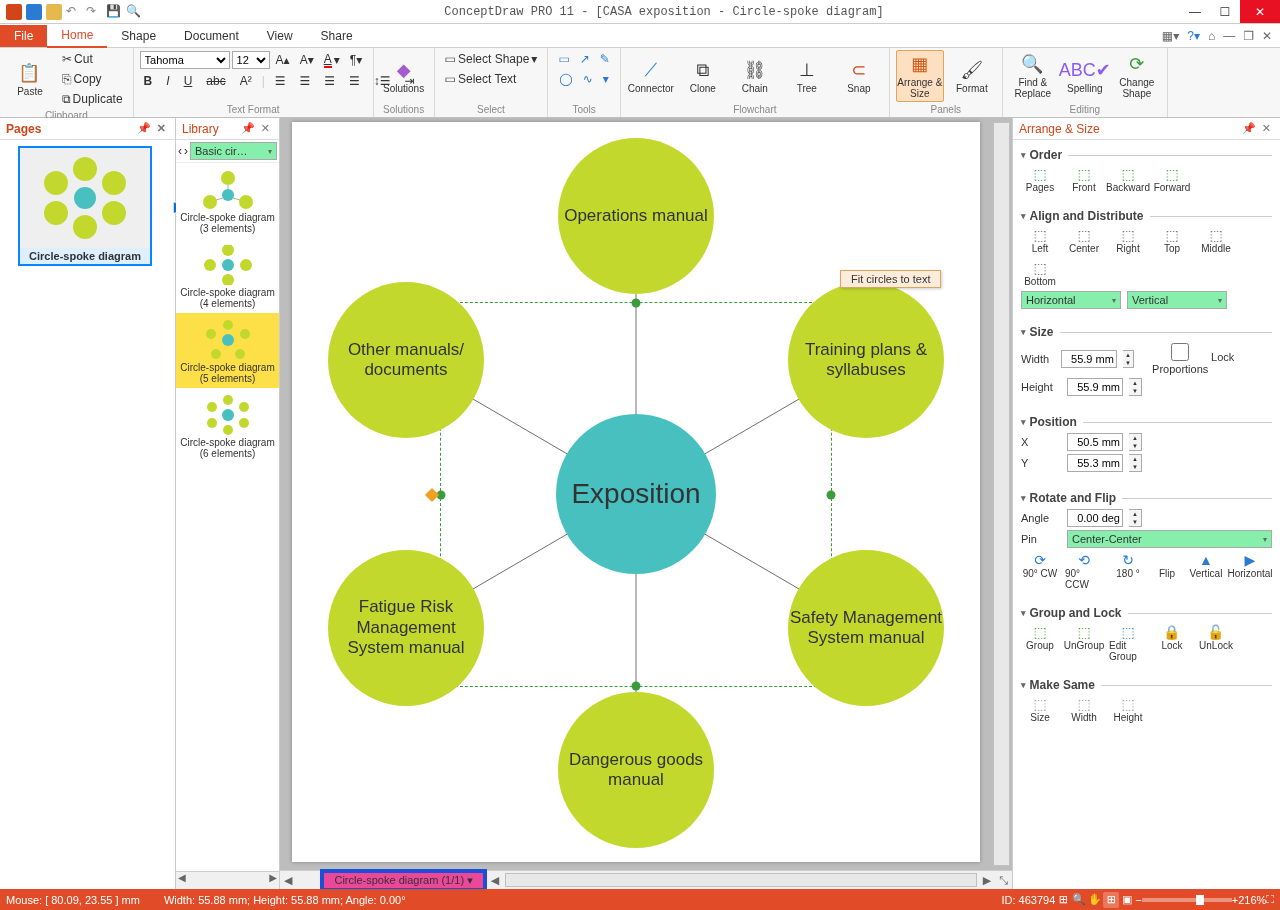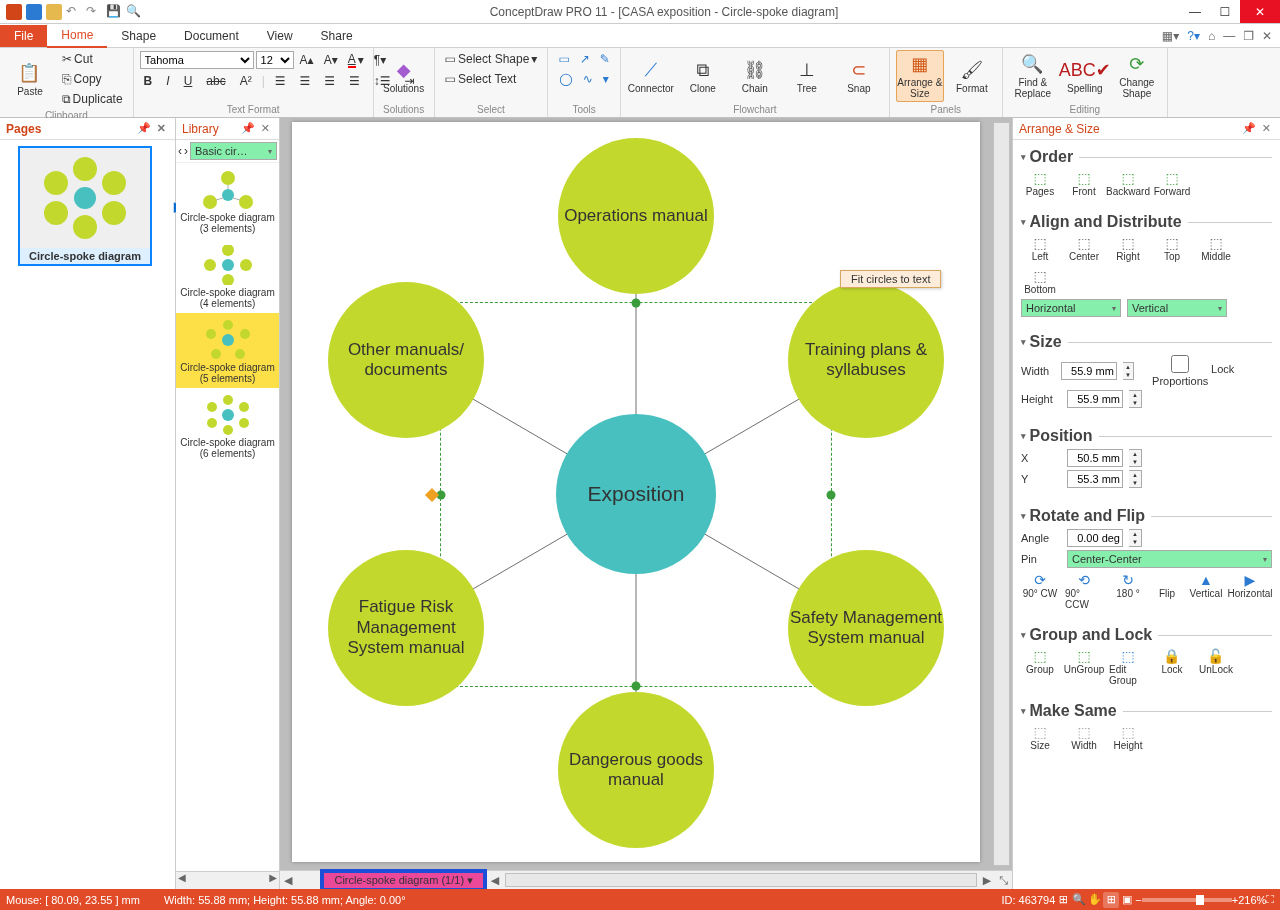--- a/index.html
+++ b/index.html
@@ -1,21 +1,21 @@
 <!DOCTYPE html>
 <html><head>
 <meta charset="utf-8">
 <style>
 * { box-sizing: border-box; margin: 0; padding: 0; font-family: "Segoe UI", Tahoma, sans-serif; }
 body { width: 1280px; height: 910px; overflow: hidden; background: #fff; font-size: 12px; color: #333; display: flex; flex-direction: column; }
 
 .titlebar { height: 24px; background: #fff; display: flex; align-items: center; border-bottom: 1px solid #ccc; }
 .titlebar .qat { display: flex; gap: 4px; padding: 0 6px; }
 .qat-icon { width: 16px; height: 16px; border-radius: 2px; }
-.titlebar .title { flex: 1; text-align: center; font-size: 12px; color: #555; }
+.titlebar .title { flex: 1; text-align: center; font-size: 12px; color: #555; font-family: Liberation Mono, monospace; }
 .winbtns { display: flex; height: 100%; }
 .winbtns div { width: 30px; display: flex; align-items: center; justify-content: center; }
 .winbtns .close { background: #e81123; color: #fff; width: 40px; }
 
 .tabs { height: 24px; display: flex; align-items: center; background: #fff; border-bottom: 1px solid #d0d0d0; }
 .tab { padding: 4px 14px; cursor: pointer; }
 .tab.file { background: #e14b27; color: #fff; font-weight: 500; }
 .tab.active { color: #e14b27; border-bottom: 2px solid #e14b27; }
 .tabs .right-icons { margin-left: auto; display: flex; gap: 8px; padding-right: 8px; color: #666; }
 
@@ -47,30 +47,30 @@
 .lib-item.selected { background: #fde047; }
 .lib-shape { width: 80px; height: 45px; margin: 0 auto; display: flex; align-items: center; justify-content: center; }
 .lib-controls { display: flex; align-items: center; gap: 2px; padding: 2px; border-bottom: 1px solid #eee; }
 
 .canvas-area { flex: 1; display: flex; flex-direction: column; background: #bdbdbd; min-width: 0; }
 .canvas-scroll { flex: 1; overflow: hidden; display: flex; justify-content: flex-start; padding: 4px 4px 0 12px; position: relative; }
 .canvas { width: 688px; height: 740px; background: #fff; box-shadow: 0 0 4px rgba(0,0,0,0.3); position: relative; }
 .canvas-scroll::after { content: ""; position: absolute; right: 2px; top: 4px; bottom: 4px; width: 15px; background: #e8e8e8; border: 1px solid #c0c0c0; }
 .circle { position: absolute; border-radius: 50%; display: flex; align-items: center; justify-content: center; text-align: center; font-size: 17px; line-height: 1.2; }
 .outer { width: 156px; height: 156px; background: #c3d82d; }
-.center { width: 160px; height: 160px; background: #48c0c0; font-size: 21px; }
+.center { width: 160px; height: 160px; background: #48c0c0; font-size: 28px; }
 .selection { position: absolute; border: 1.5px dashed #3a9c3a; }
 .handle { position: absolute; width: 9px; height: 9px; background: #3a9c3a; border-radius: 50%; transform: translate(-50%, -50%); }
 .tooltip { position: absolute; background: #fdecd9; border: 1px solid #d8a860; padding: 2px 10px; font-size: 11px; color: #333; box-shadow: 1px 1px 3px rgba(0,0,0,0.2); }
 .canvas-footer { height: 19px; background: #f0f0f0; display: flex; align-items: center; border-top: 1px solid #ccc; font-size: 11px; }
 .doc-tab { padding: 1px 10px; border: 4px solid #1d4ed8; background: #ec4899; margin-left: 24px; }
 
 .props-panel { width: 268px; background: #fff; border-left: 1px solid #ccc; display: flex; flex-direction: column; overflow: hidden; }
 .section { padding: 2px 8px 8px 8px; }
-.section-header { display: flex; align-items: center; font-weight: 600; font-size: 16px; color: #444; margin: 6px 0 4px 0; }
+.section-header { display: flex; align-items: center; font-weight: 600; font-size: 12px; color: #444; margin: 6px 0 4px 0; }
 .section-header::after { content: ""; flex: 1; border-bottom: 1px solid #ccc; margin-left: 6px; }
 .section-header::before { content: "▾"; font-size: 9px; margin-right: 4px; color: #666; }
 .btnrow { display: flex; gap: 6px; flex-wrap: wrap; }
 .iconbtn { display: flex; flex-direction: column; align-items: center; width: 38px; font-size: 10px; cursor: pointer; color: #333; }
 .iconbtn .glyph { width: 20px; height: 16px; display: flex; align-items: center; justify-content: center; font-size: 14px; color: #3a9c3a; }
 .proprow { display: flex; align-items: center; gap: 6px; margin: 3px 0; }
 .proprow label { width: 40px; font-size: 11px; }
 .proprow input, .proprow select { border: 1px solid #aaa; height: 18px; font-size: 11px; padding: 0 2px; }
 .proprow input { width: 56px; text-align: right; }
 .spinner { width: 13px; height: 18px; display: flex; flex-direction: column; border: 1px solid #aaa; border-left: none; }
@@ -134,21 +134,21 @@
         <div class="minibtn">✂ <span>Cut</span></div>
         <div class="minibtn">⎘ <span>Copy</span></div>
         <div class="minibtn">⧉ <span>Duplicate</span></div>
       </div>
     </div>
     <div class="group-label">Clipboard</div>
   </div>
   <div class="group" style="width:240px">
     <div class="group-body vstack" style="align-items:flex-start">
       <div class="hstack">
-        <select class="font" style="width:114px"><option>Tahoma</option></select>
+        <select class="font" style="width:90px"><option>Tahoma</option></select>
         <select class="size" style="width:38px"><option>12</option></select>
         <span class="minibtn">A▴</span>
         <span class="minibtn">A▾</span>
         <span class="minibtn"><u style="border-bottom:2px solid red">A</u>▾</span>
         <span class="minibtn">¶▾</span>
       </div>
       <div class="hstack" style="gap:6px">
         <b class="minibtn">B</b>
         <i class="minibtn">I</i>
         <u class="minibtn">U</u>
@@ -236,21 +236,21 @@
     </div>
     <div class="group-label">Panels</div>
   </div>
   <div class="group">
     <div class="group-body">
       <div class="bigbtn">
           <div class="bigicon" style="color:#2a7bd1">🔍</div>
           <span>Find &amp; Replace</span>
         </div>
       <div class="bigbtn">
-          <div class="bigicon" style="color:#b91c1c">ABC✔</div>
+          <div class="bigicon" style="color:#8b5cf6">ABC✔</div>
           <span>Spelling</span>
         </div>
       <div class="bigbtn">
           <div class="bigicon" style="color:#3a9c3a">⟳</div>
           <span>Change Shape</span>
         </div>
     </div>
     <div class="group-label">Editing</div>
   </div>
 </div>

